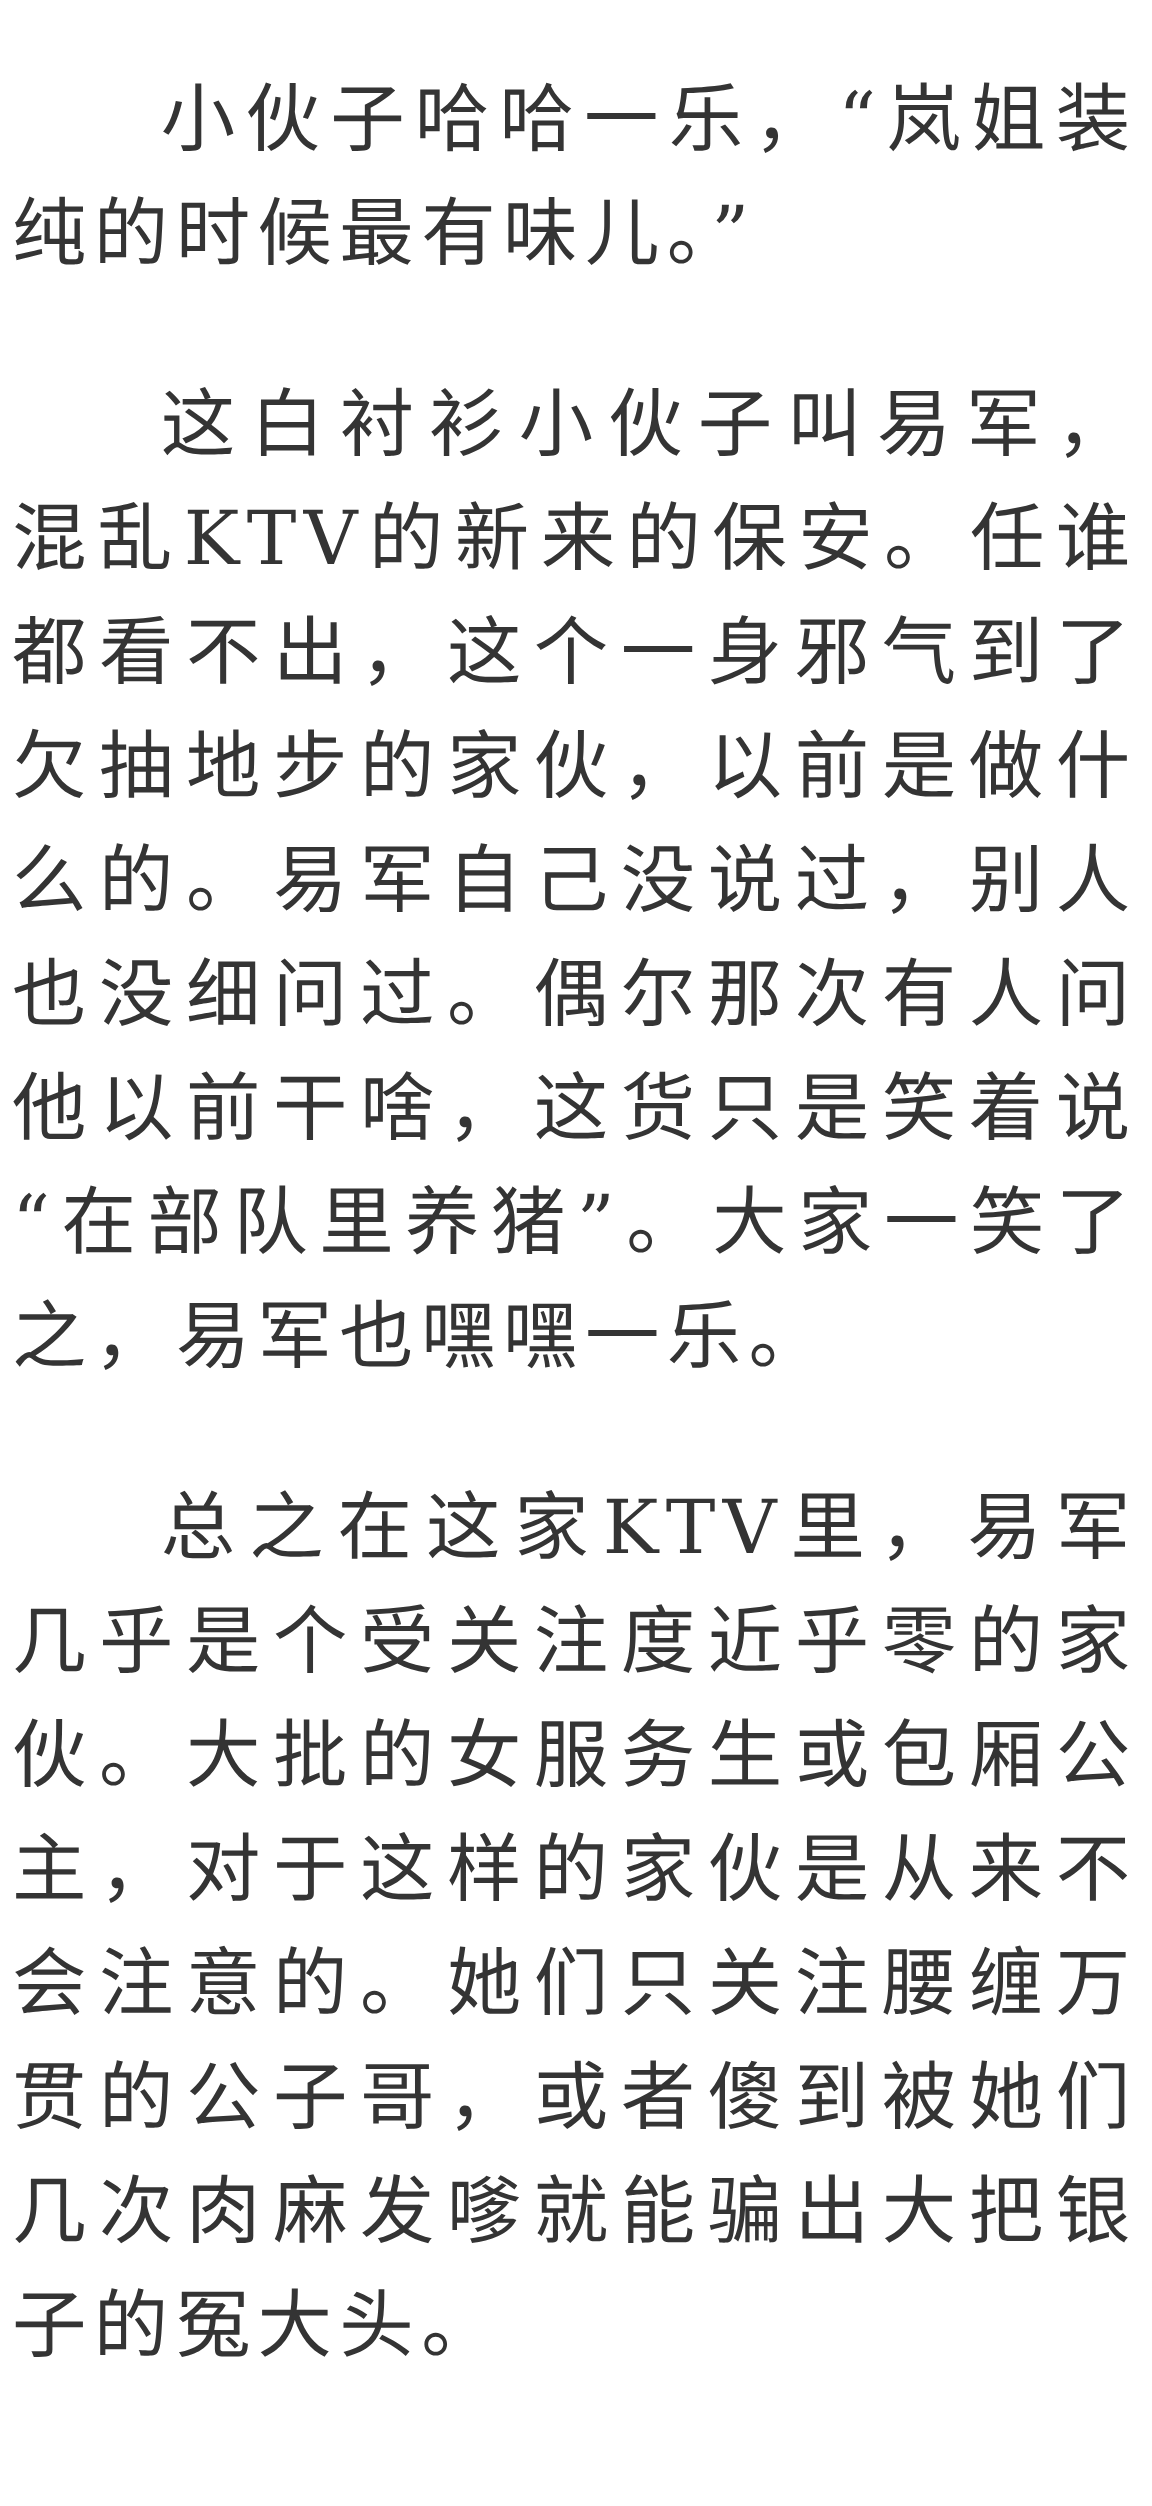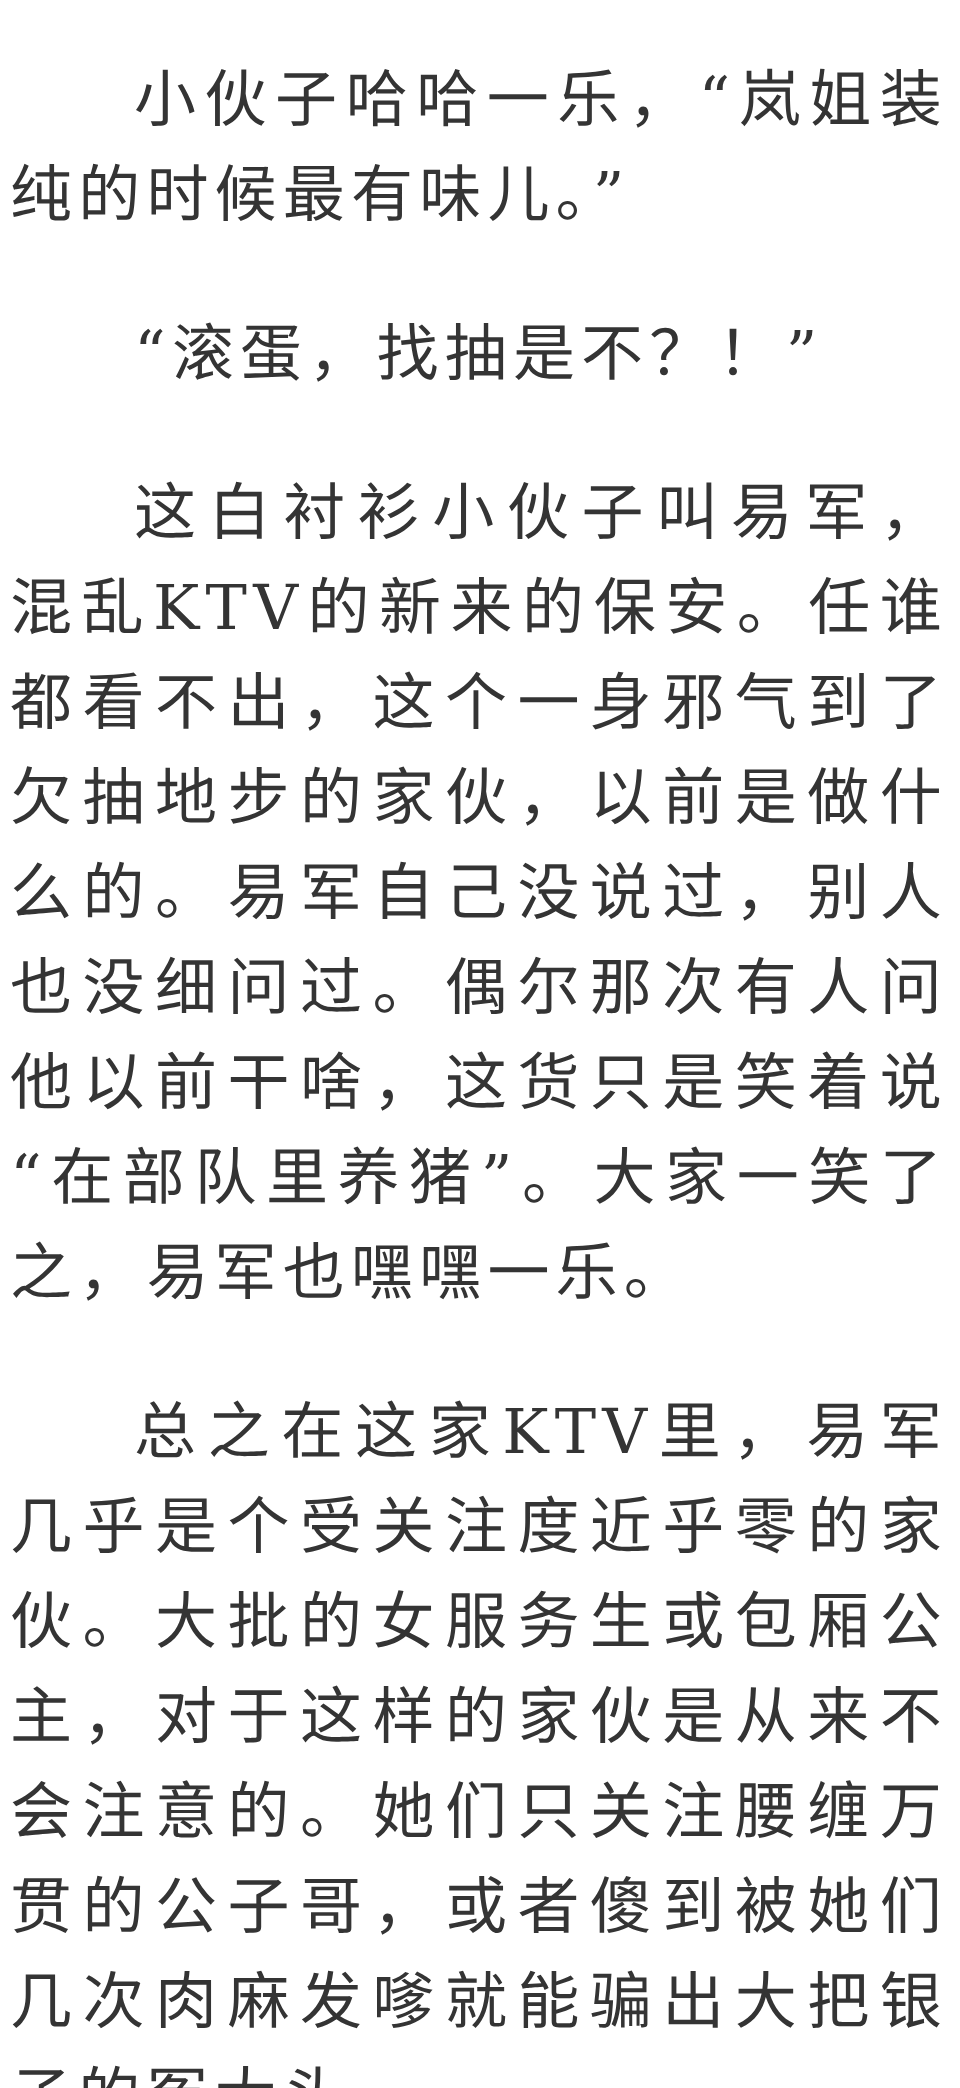--- a/index.html
+++ b/index.html
@@ -33,16 +33,15 @@
   }
   .para:last-child {
     margin-bottom: 0;
   }
 </style>
 </head>
 <body>
 
 <div class="reader-page">
   <p class="para">小伙子哈哈一乐，“岚姐装纯的时候最有味儿。”</p>
-  <p class="para">“滚蛋，找抽是不？！”</p>
   <p class="para">这白衬衫小伙子叫易军，混乱KTV的新来的保安。任谁都看不出，这个一身邪气到了欠抽地步的家伙，以前是做什么的。易军自己没说过，别人也没细问过。偶尔那次有人问他以前干啥，这货只是笑着说“在部队里养猪”。大家一笑了之，易军也嘿嘿一乐。</p>
   <p class="para">总之在这家KTV里，易军几乎是个受关注度近乎零的家伙。大批的女服务生或包厢公主，对于这样的家伙是从来不会注意的。她们只关注腰缠万贯的公子哥，或者傻到被她们几次肉麻发嗲就能骗出大把银子的冤大头。</p>
 </div>
 
 </body></html>

